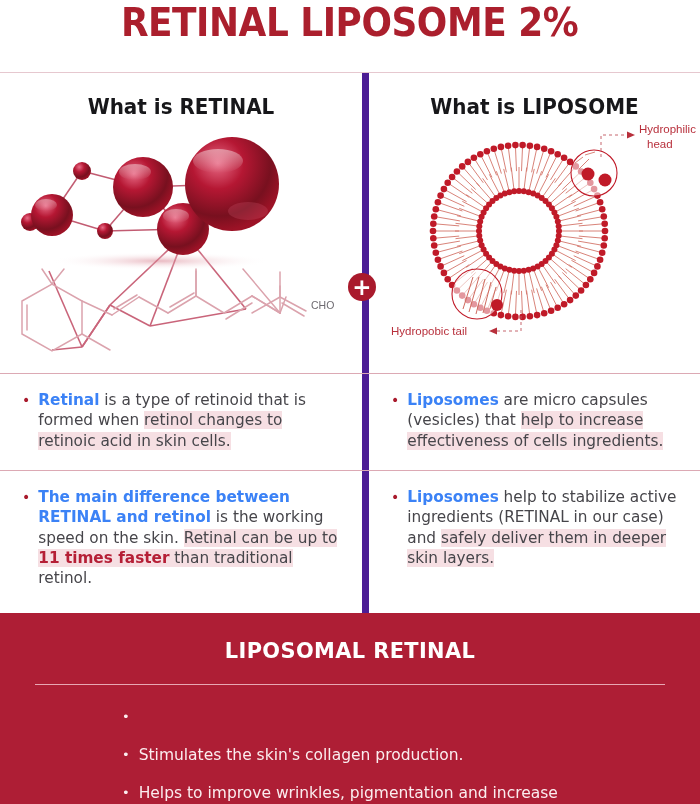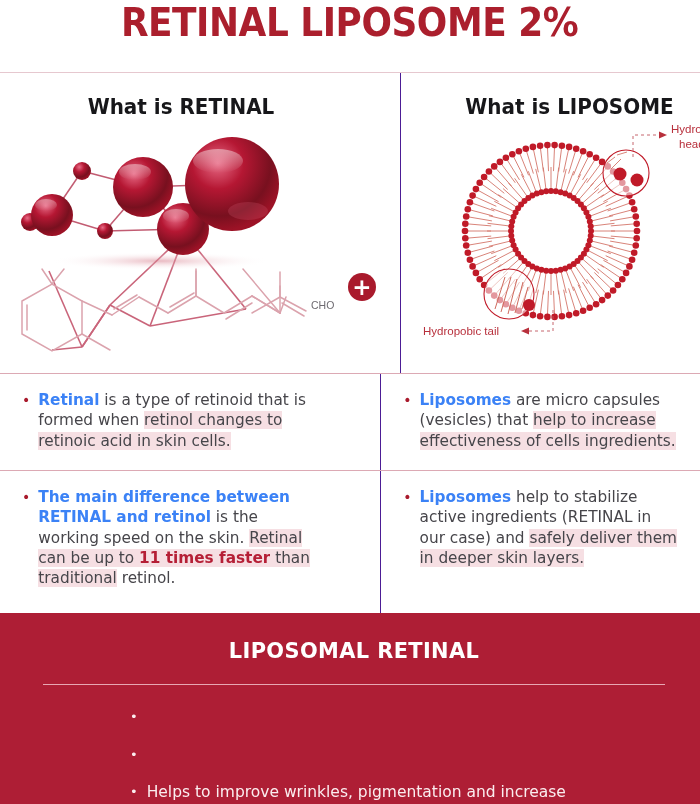--- a/index.html
+++ b/index.html
@@ -31,31 +31,30 @@
   }
 
   
   .grid {
     position: relative;
     border-top: 1px solid #E6C8CF;
   }
   .row {
     display: flex;
     position: relative;
-    gap: 38px;
   }
   .row + .row { border-top: 1px solid #DCA9B4; }
 
   .cell {
     width: 362px;
     position: relative;
   }
   .cell.right {
     width: 338px;
-    border-left: 1px solid #4c1d95;
+    border-left: 7px solid #4c1d95;
   }
 
   
   .col-head {
     text-align: center;
     font-family: "DejaVu Sans", sans-serif;
     font-size: 21px;
     font-weight: bold;
     color: #17171a;
     padding-top: 22px;
@@ -114,21 +113,20 @@
 
   
   .panel {
     position: absolute;
     left: 0;
     top: 613px;
     width: 700px;
     height: 191px;
     background: #AE1E35;
     overflow: hidden;
-    padding-left: 8px;
   }
   .panel-title {
     text-align: center;
     color: #ffffff;
     font-family: "DejaVu Sans", sans-serif;
     font-size: 22px;
     font-weight: bold;
     letter-spacing: 0.4px;
     padding-top: 25px;
     transform: scaleX(0.95);
@@ -619,19 +617,20 @@
 
 <div class="panel">
   <div class="panel-title">LIPOSOMAL RETINAL</div>
   <div class="panel-rule"></div>
   <div class="panel-list">
     <div class="panel-item">
       <span class="dot">•</span>
     </div>
     <div class="panel-item">
       <span class="dot">•</span>
+      <span>Stimulates the skin's collagen production.</span>
     </div>
     <div class="panel-item">
       <span class="dot">•</span>
       <span>Helps to improve wrinkles, pigmentation and increase skin elasticity.</span>
     </div>
   </div>
 </div>
 
 </body></html>

